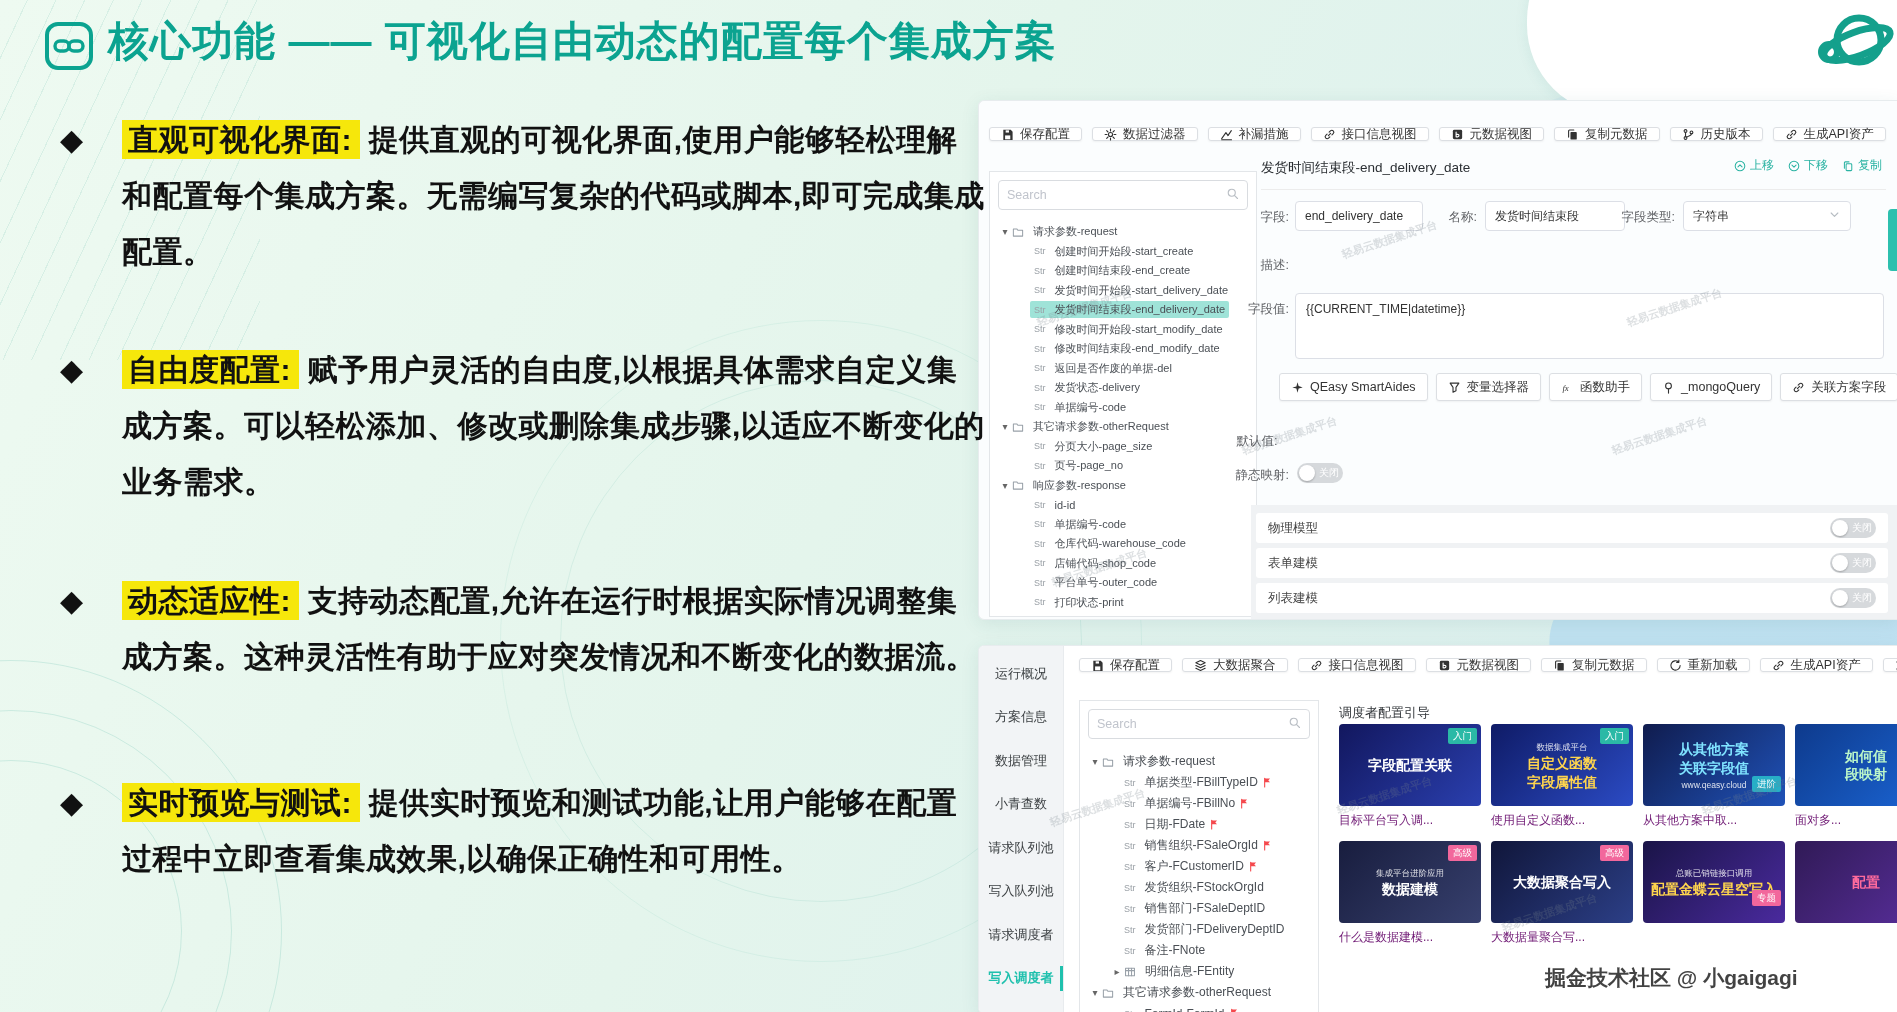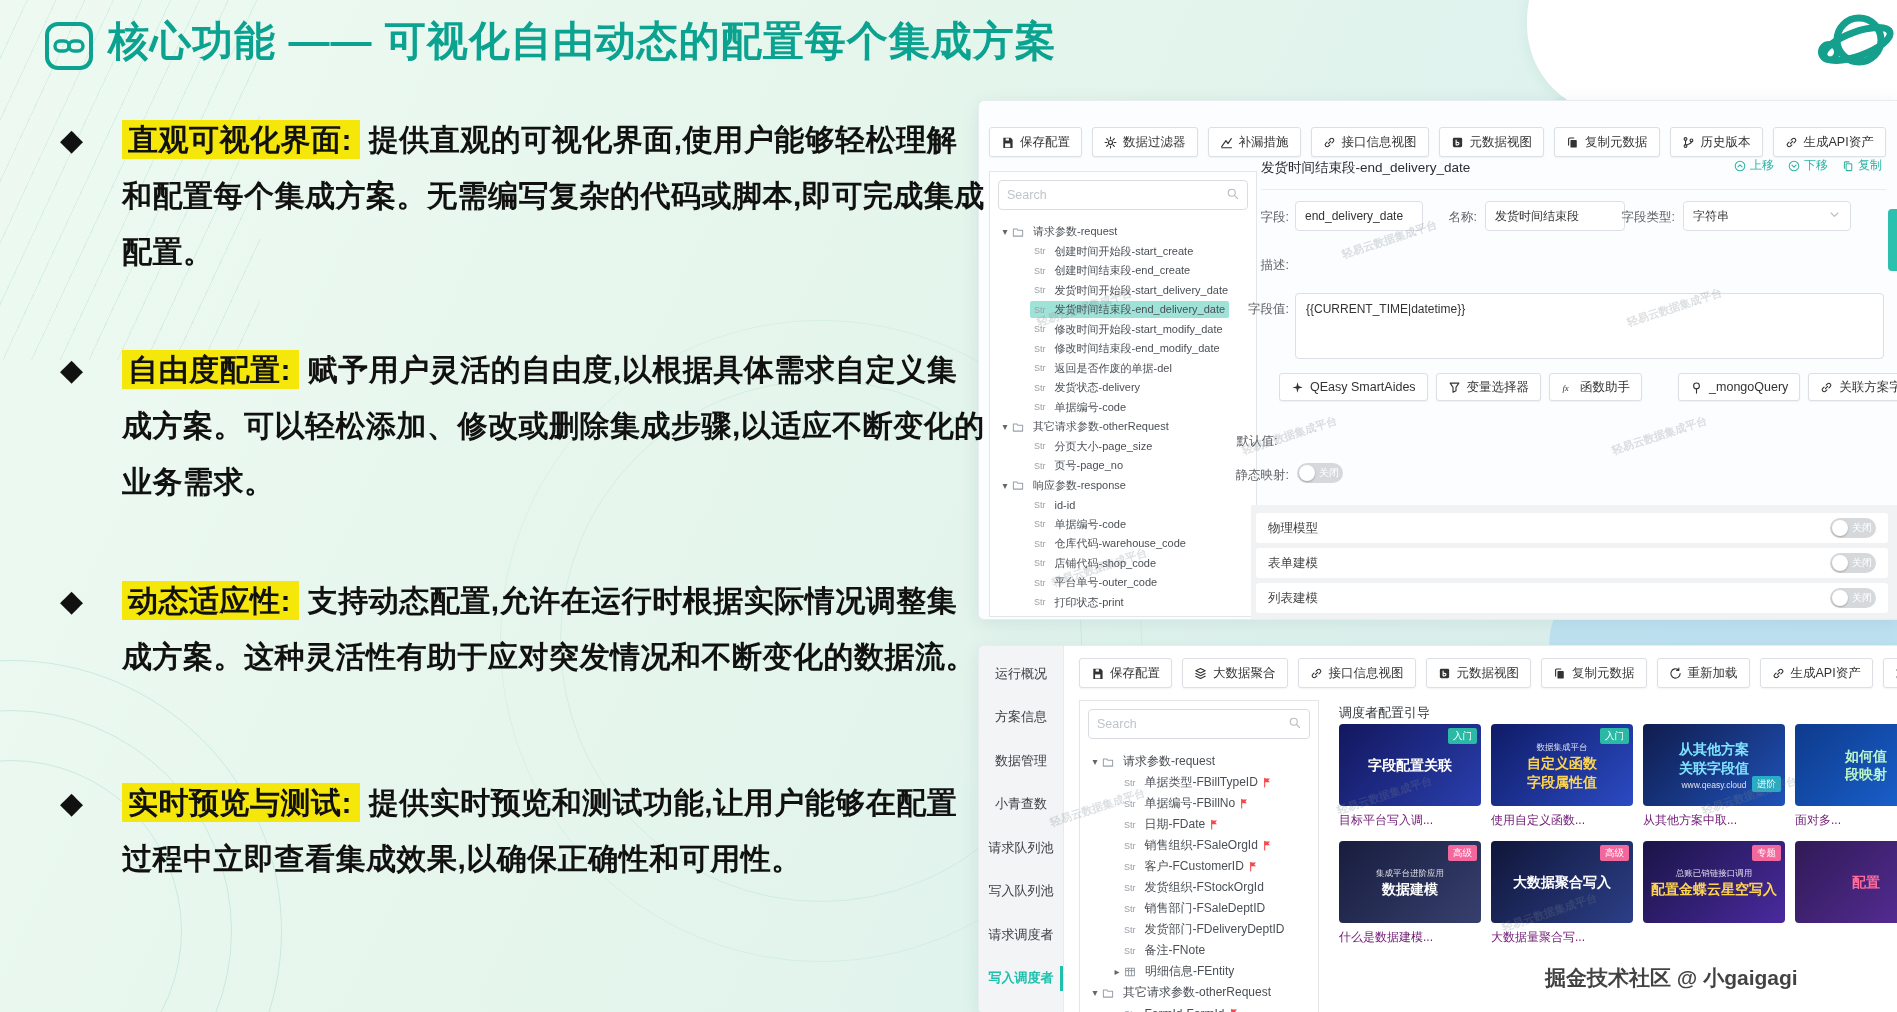--- a/index.html
+++ b/index.html
@@ -35,21 +35,21 @@
   .diamond{flex:0 0 30px;margin-right:32px;font-size:30px;color:#111;line-height:1.85;}
   .btext{font-size:30px;line-height:1.87;color:#111;font-weight:700;letter-spacing:.5px;}
   .hl{background:#f6e70b;padding:3px 8px 3px 6px;font-weight:800;}
   
   .app{position:absolute;left:978px;width:919px;background:#fbfdfe;border:1px solid #e7ecee;border-right:none;
     border-radius:6px 0 0 6px;box-shadow:0 4px 18px rgba(40,100,95,.10);z-index:2;overflow:hidden;}
   .app1{top:100px;height:518px;}
   .app2{top:645px;height:367px;background:#fff;}
   .toolbar{position:absolute;display:flex;gap:10px;align-items:center;}
   .btn{display:inline-flex;align-items:center;gap:6px;background:#fff;border:1px solid #dcdfe3;border-radius:3px;
-    padding:0 11px;height:30px;font-size:12.5px;color:#333;box-shadow:0 1px 2px rgba(0,0,0,.05);white-space:nowrap;cursor:pointer;}
+    padding:0 11px;height:14px;font-size:12.5px;color:#333;box-shadow:0 1px 2px rgba(0,0,0,.05);white-space:nowrap;cursor:pointer;}
   .panel{position:absolute;background:#fff;border:1px solid #e3e6e9;box-sizing:border-box;padding:8px;overflow:hidden;}
   .search{height:30px;border:1px solid #d9dce0;border-radius:4px;background:#fff;display:flex;align-items:center;
     justify-content:space-between;padding:0 8px;font-size:12.5px;color:#b9bec4;box-sizing:border-box;}
   .trows{margin-top:12px;}
   .trow{display:flex;align-items:center;white-space:nowrap;color:#4a4f55;cursor:pointer;}
   .t1 .trow{height:19.5px;font-size:11px;}
   .t2 .trow{height:21px;font-size:12px;}
   .trow .arr{width:14px;color:#666;font-size:10px;text-align:center;flex:0 0 14px;}
   .trow.lvl1{padding-left:22px;}
   .trow .str{color:#9aa0a6;font-size:9px;margin:0 5px 0 0;flex:0 0 auto;}
@@ -448,21 +448,21 @@
             <path d="M2.3 2.3h9.4L8.6 6.8v3.6l-3.2 1.6V6.8z"></path>
           </svg>
           <span>变量选择器</span>
         </button>
         <button class="btn" style="height: 28px;">
           <svg class="ic" style="width:13px;height:13px" viewBox="0 0 14 14" fill="none" stroke="currentColor" stroke-width="1.2" stroke-linecap="round" stroke-linejoin="round">
             <text x="1.5" y="10.5" font-size="9.5" font-style="italic" fill="#333" stroke="none" font-family="Liberation Serif,serif">fx</text>
           </svg>
           <span>函数助手</span>
         </button>
-        <button class="btn" style="height: 28px; margin-left: 28px;">
+        <button class="btn" style="height: 28px;">
           <svg class="ic" style="width:13px;height:13px" viewBox="0 0 14 14" fill="none" stroke="currentColor" stroke-width="1.2" stroke-linecap="round" stroke-linejoin="round">
             <circle cx="7" cy="5.3" r="3.1"></circle>
             <path d="M7 8.4V13"></path>
           </svg>
           <span>_mongoQuery</span>
         </button>
         <button class="btn" style="height: 28px;">
           <svg class="ic" style="width:13px;height:13px" viewBox="0 0 14 14" fill="none" stroke="currentColor" stroke-width="1.2" stroke-linecap="round" stroke-linejoin="round">
             <path d="M5.8 8.2l2.4-2.4M4.4 6.5L3 7.9a2.1 2.1 0 0 0 3 3l1.4-1.4M9.6 7.5L11 6.1a2.1 2.1 0 0 0-3-3L6.6 4.5"></path>
           </svg>
@@ -763,21 +763,21 @@
           <div class="thumb thm-6">
             <div class="big">大数据聚合写入</div>
             <span class="badge" style="background: rgb(242, 103, 156);">高级</span>
           </div>
           <div class="cap">大数据量聚合写...</div>
         </div>
         <div class="card">
           <div class="thumb thm-7">
             <div class="sub">总账已销链接口调用</div>
             <div class="big" style="color: rgb(255, 213, 77);">配置金蝶云星空写入</div>
-            <span class="badge" style="background: rgb(242, 103, 156);">专题</span>
+            <span class="badge" style="background: rgb(242, 103, 156); margin-top: 45px;">专题</span>
           </div>
         </div>
         <div class="card">
           <div class="thumb thm-8">
             <div class="big" style="color: rgb(255, 107, 157);">配置</div>
           </div>
         </div>
       </div>
   </div>
 

